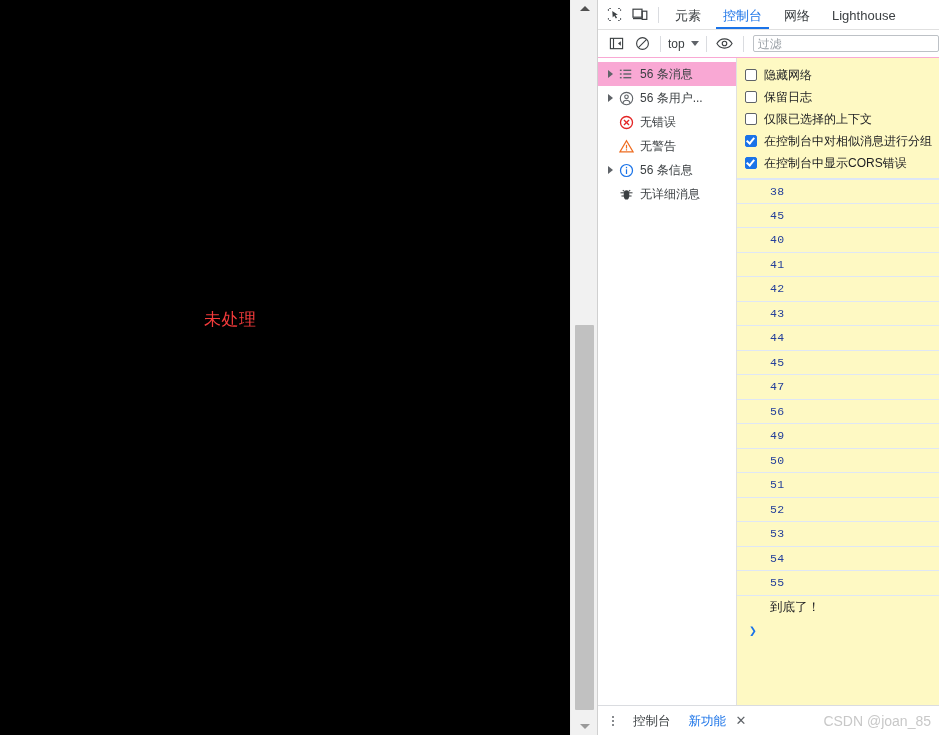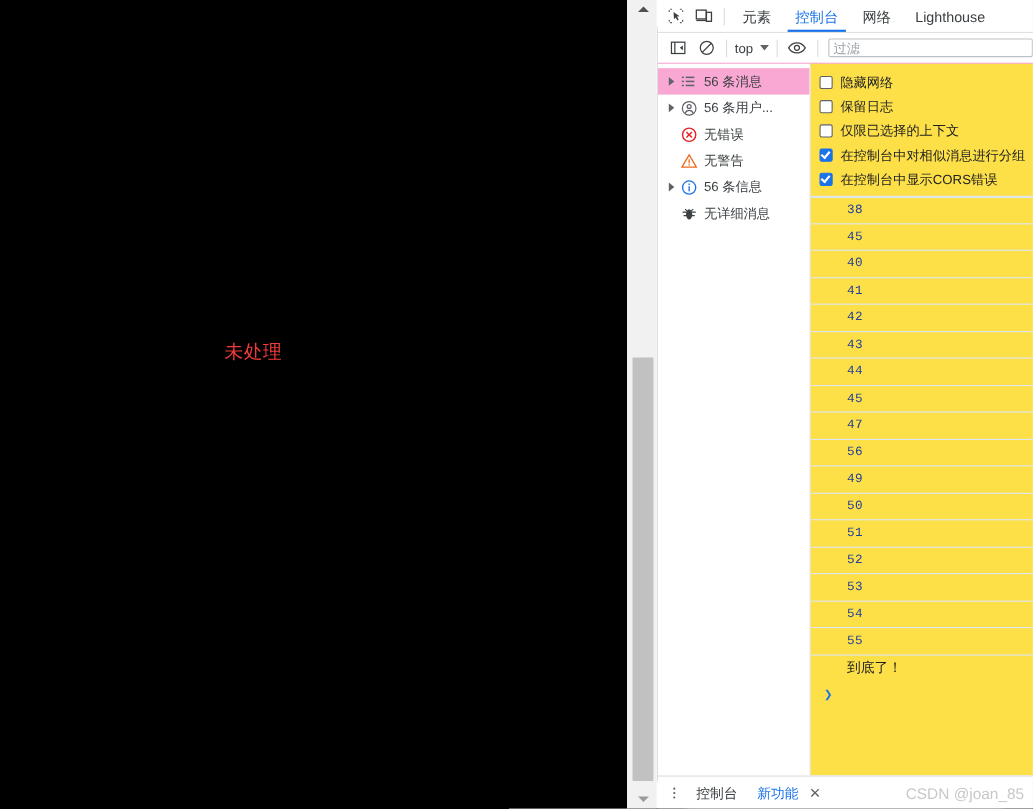--- a/index.html
+++ b/index.html
@@ -67,21 +67,20 @@
   
   #devtools {
     position: absolute;
     left: 597px; top: 0;
     width: 342px; height: 735px;
     background: #ffffff;
     border-left: 1px solid #d0d0d0;
     box-sizing: border-box;
     font-size: 12px;
     color: #202124;
-    border-radius: 31px;
   }
 
   
   #tabstrip {
     position: relative;
     display: flex;
     align-items: center;
     height: 29px;
     border-bottom: 1px solid #e0e0e0;
     background: #fff;
@@ -208,21 +207,21 @@
   .side-label {
     overflow: hidden;
     text-overflow: ellipsis;
     font-size: 12px;
   }
 
   #logpane {
     flex: 1 1 auto;
     position: relative;
     overflow: hidden;
-    background: #fde047;
+    background: #fef9c3;
   }
   #opts {
     padding: 6px 0 4px 8px;
     border-bottom: 1px solid #dce6f6;
   }
   .opt {
     display: flex;
     align-items: center;
     height: 22px;
     white-space: nowrap;

